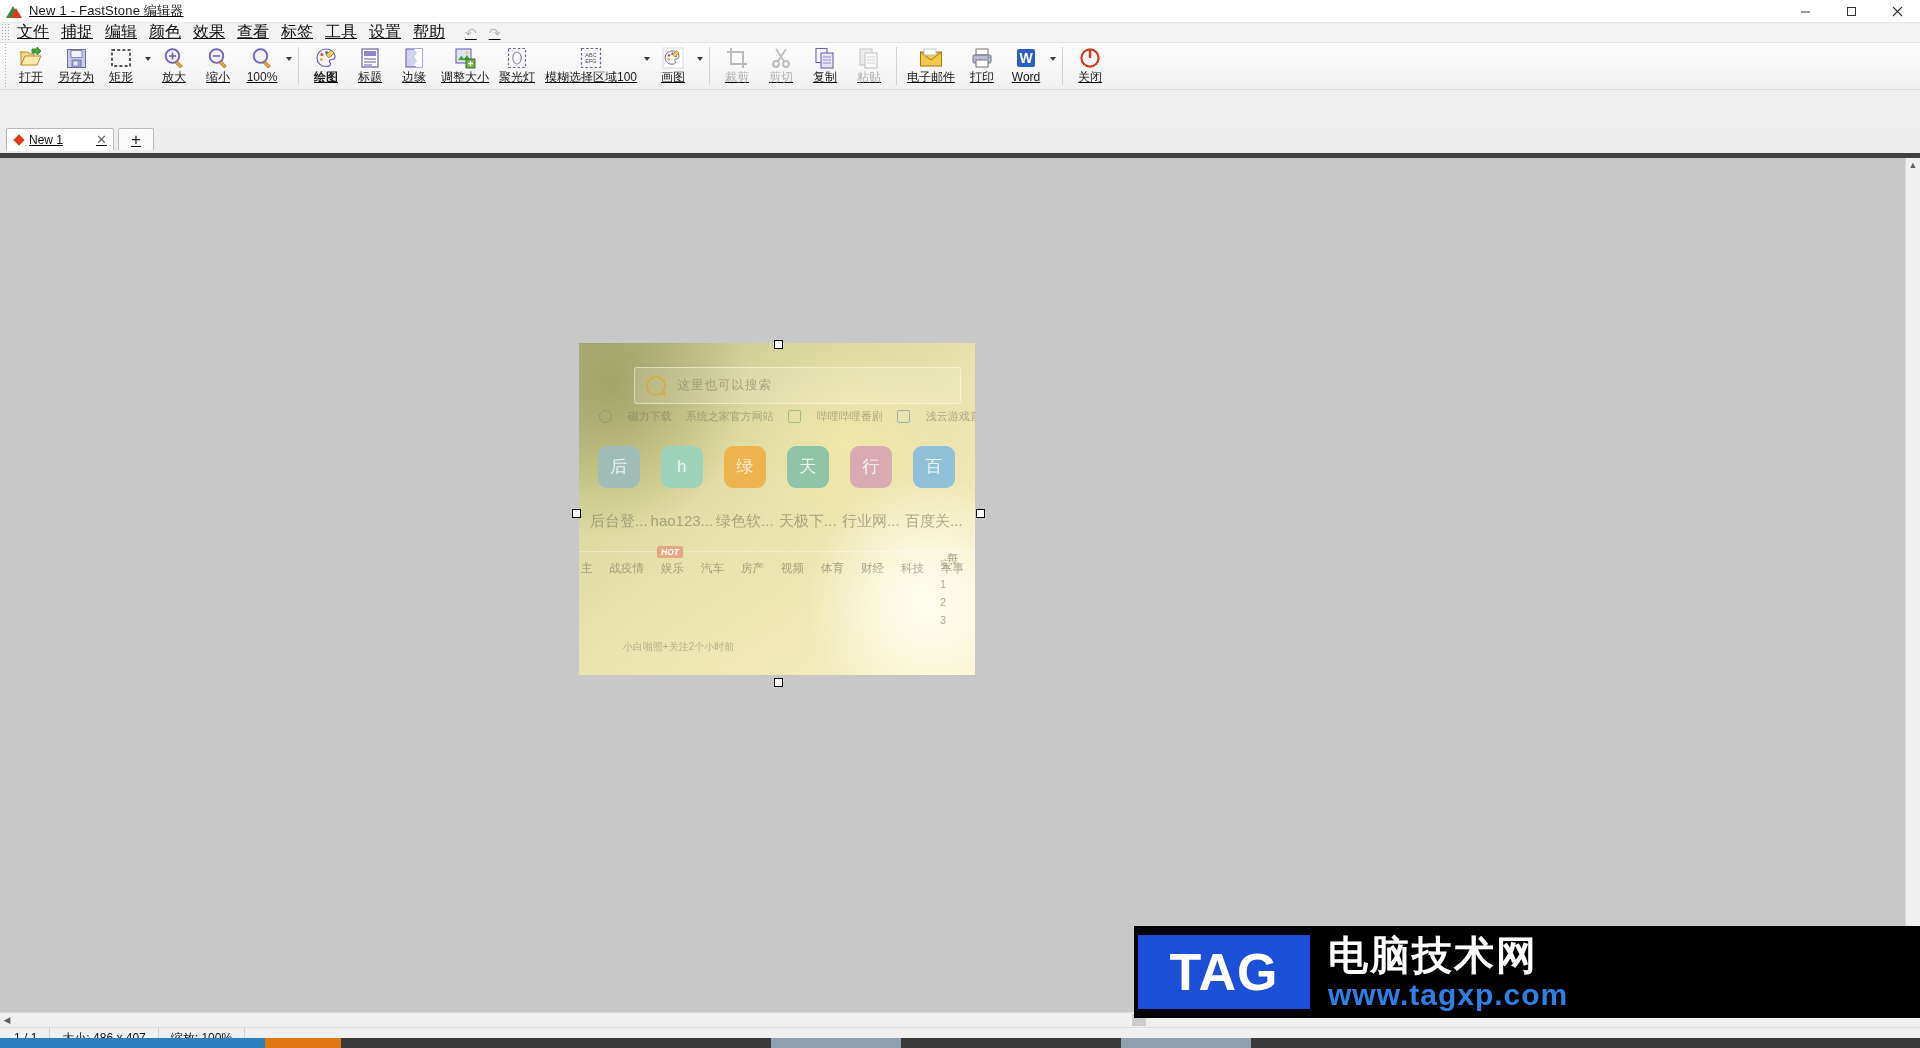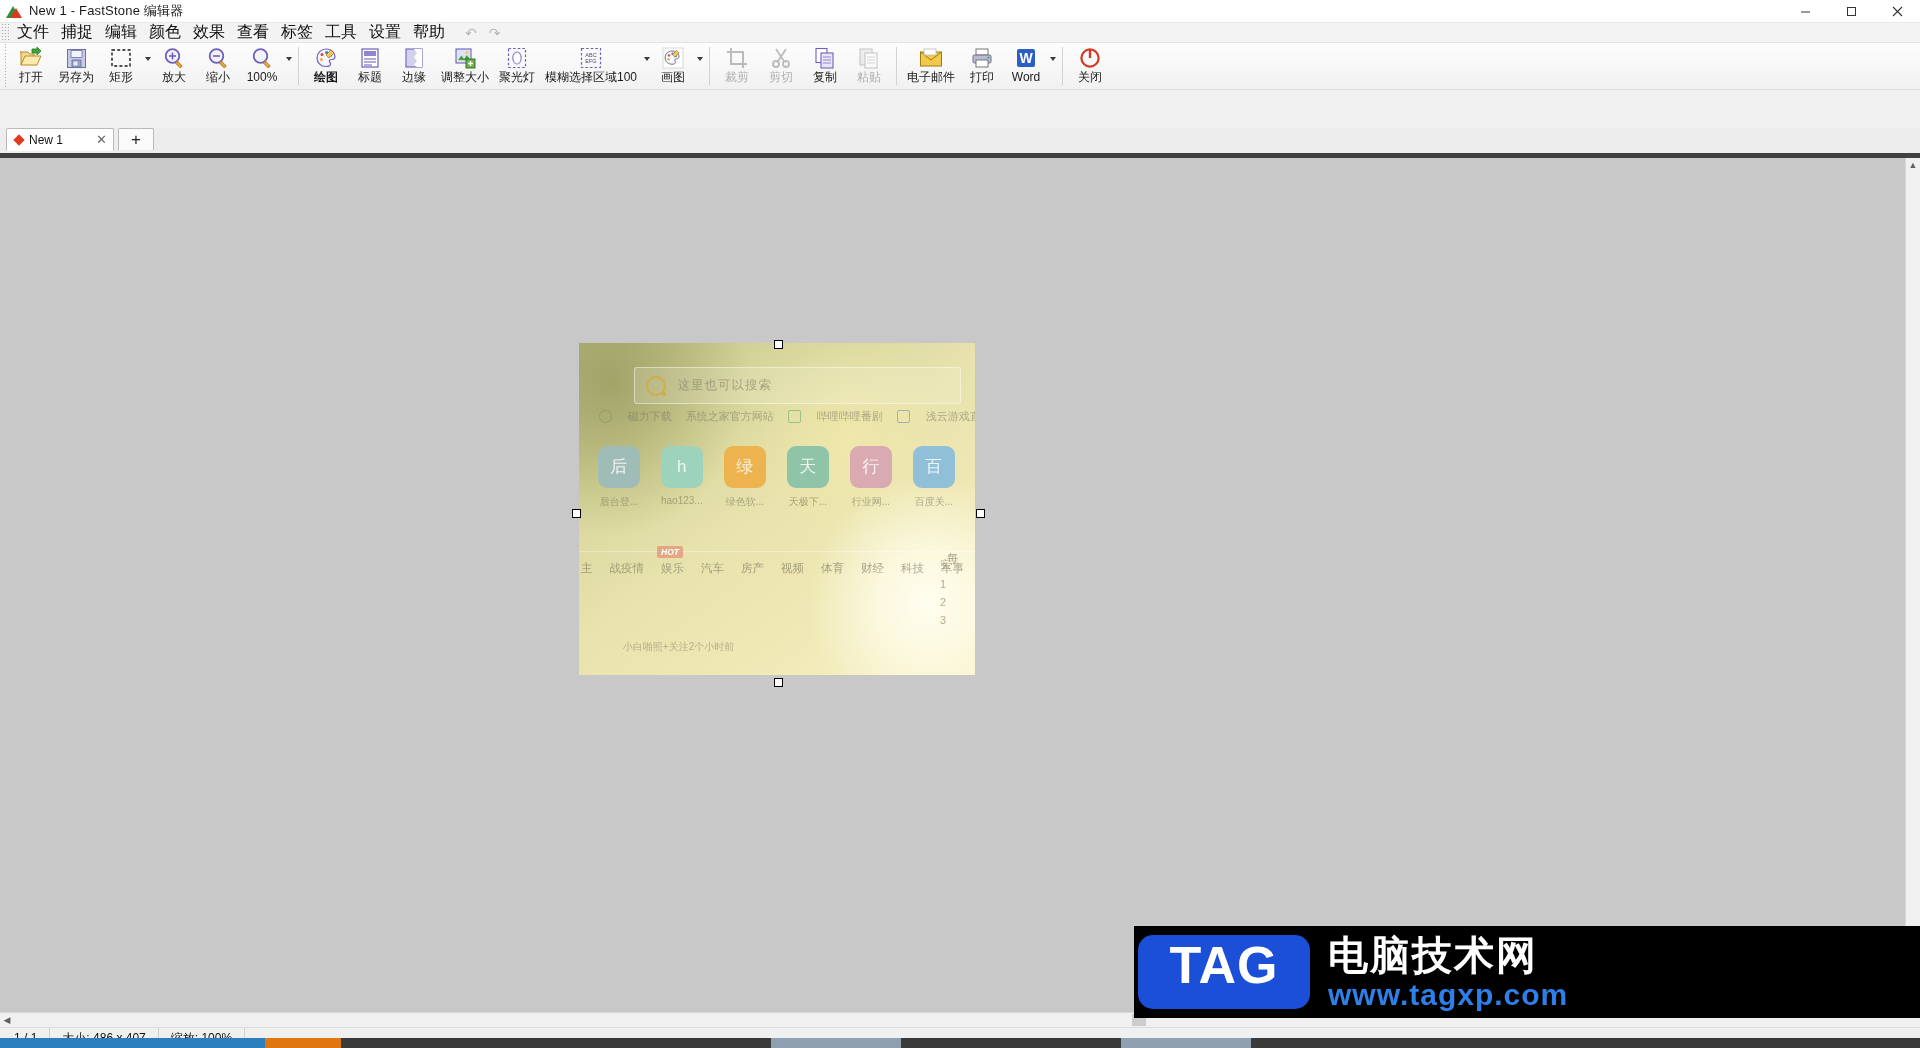--- a/index.html
+++ b/index.html
@@ -2,21 +2,21 @@
 <html lang="zh"><head>
 <meta charset="utf-8">
 <style>
   html,body{margin:0;padding:0;}
   body{
     width:1920px;height:1048px;overflow:hidden;
     font-family:"Liberation Sans","DejaVu Sans",sans-serif;
     font-size:13px;color:#000;background:#f0f0f0;
     -webkit-font-smoothing:antialiased;
   }
-  .app{width:1920px;height:1048px;display:flex;flex-direction:column;background:#f0f0f0;position:relative;}
+  .app{width:1920px;height:1048px;display:flex;flex-direction:column;background:#f0f0f0;position:relative;text-decoration:underline;}
 
   
   .titlebar{height:22px;display:flex;align-items:center;background:#ffffff;border-bottom:1px solid #e8e8e8;flex:0 0 auto;}
   .tb-icon{width:16px;height:16px;margin-left:6px;margin-right:7px;position:relative;flex:0 0 auto;}
   .tb-icon .mtn{position:absolute;left:0;bottom:1px;width:0;height:0;border-left:7px solid transparent;border-right:7px solid transparent;border-bottom:12px solid #2f8f3f;}
   .tb-icon .mtn2{position:absolute;left:4px;bottom:1px;width:0;height:0;border-left:6px solid transparent;border-right:6px solid transparent;border-bottom:10px solid #d63b1f;}
   .tb-title{font-size:13px;color:#1a1a1a;letter-spacing:.2px;}
   .tb-spacer{flex:1 1 auto;}
   .winbtn{width:46px;height:22px;display:flex;align-items:center;justify-content:center;color:#333;font-size:13px;line-height:1;}
   .winbtn.close{color:#333;}
@@ -64,21 +64,21 @@
   .s-logo:after{content:"";position:absolute;right:-2px;bottom:-2px;width:4px;height:4px;background:#d8a93a;border-radius:50%;}
   .s-ph{font-size:12.5px;color:rgba(130,128,100,.62);letter-spacing:1px;}
   .quicklinks{position:absolute;left:5%;top:20%;width:95%;display:flex;align-items:center;gap:14px;font-size:11px;color:rgba(120,120,95,.55);}
   .ql{display:flex;align-items:center;gap:16px;white-space:nowrap;}
   .ql .qi{width:11px;height:11px;border:1.4px solid rgba(130,130,100,.5);border-radius:50%;flex:0 0 auto;}
   .ql .qi.tv{border-radius:2px;border-color:rgba(110,170,110,.6);}
   .ql .qi.dk{border-radius:2px;border-color:rgba(90,140,190,.55);}
   .tiles{position:absolute;left:4%;top:31%;width:100%;display:flex;gap:15px;}
   .tile{display:flex;flex-direction:column;align-items:center;width:48px;}
   .tile .sq{width:42px;height:42px;border-radius:9px;display:flex;align-items:center;justify-content:center;font-size:17px;color:rgba(255,255,255,.82);}
-  .tile .nm{margin-top:7px;font-size:10px;color:rgba(125,122,95,.6);white-space:nowrap;}
+  .tile .nm{margin-top:24px;font-size:15px;color:rgba(125,122,95,.6);white-space:nowrap;}
   .navrow{position:absolute;left:0;top:62.5%;width:100%;border-top:1px solid rgba(255,255,255,.35);display:flex;align-items:center;gap:17px;padding:9px 0 0 2px;font-size:11.5px;color:rgba(120,118,92,.62);}
   .navrow .hot{position:relative;}
   .hotbadge{position:absolute;left:-4px;top:-15px;background:rgba(226,120,95,.55);color:#fff;font-size:8.5px;font-style:italic;font-weight:bold;padding:1px 4px;border-radius:2px;}
   .headline{position:absolute;left:4%;top:74%;width:88%;font-size:13.5px;line-height:20px;color:rgba(150,108,72,.72);}
   .byline{position:absolute;left:4%;top:89.5%;font-size:10px;color:rgba(135,132,105,.55);display:flex;margin-left:28px;}
   .rightcol{position:absolute;right:1px;top:62.5%;width:34px;color:rgba(140,110,80,.6);font-size:11px;}
   .rightcol div{margin-top:6px;}
   .rightcol .rl{color:rgba(130,128,100,.6);}
 
   
@@ -92,21 +92,21 @@
   .thumbv{position:absolute;right:1px;bottom:16px;width:12px;height:14px;background:#cdcdcd;}
   .thumbh{position:absolute;left:1132px;bottom:1px;width:14px;height:12px;background:#cdcdcd;}
 
   
   .statusbar{height:20px;display:flex;align-items:center;background:#f0f0f0;border-top:1px solid #dcdcdc;flex:0 0 auto;font-size:12px;color:#111;}
   .sb-cell{padding:0 12px;height:100%;display:flex;align-items:center;border-right:1px solid #d0d0d0;white-space:nowrap;}
   .sb-cell:first-child{padding-left:14px;}
 
   
   .wm{position:absolute;right:0;bottom:30px;width:786px;height:92px;background:#000;display:flex;align-items:center;z-index:40;}
-  .wm .tagbox{width:172px;height:74px;margin-left:4px;background:#1b4fd8;display:flex;justify-content:center;border-radius:15px;}
+  .wm .tagbox{width:172px;height:74px;margin-left:4px;background:#1b4fd8;display:flex;align-items:center;justify-content:center;}
   .wm .tagbox span{color:#fff;font-size:52px;font-weight:bold;letter-spacing:1px;}
   .wm .wmtext{margin-left:18px;display:flex;flex-direction:column;justify-content:center;}
   .wm .wmtext .l1{color:#fff;font-size:40px;font-weight:bold;letter-spacing:2px;line-height:46px;}
   .wm .wmtext .l2{color:#2f7fe8;font-size:30px;font-weight:bold;letter-spacing:1px;line-height:34px;}
   .bottomstrip{position:absolute;left:0;bottom:0;width:1920px;height:10px;display:flex;z-index:35;}
 </style>
 </head>
 <body>
 
 <div class="app">

